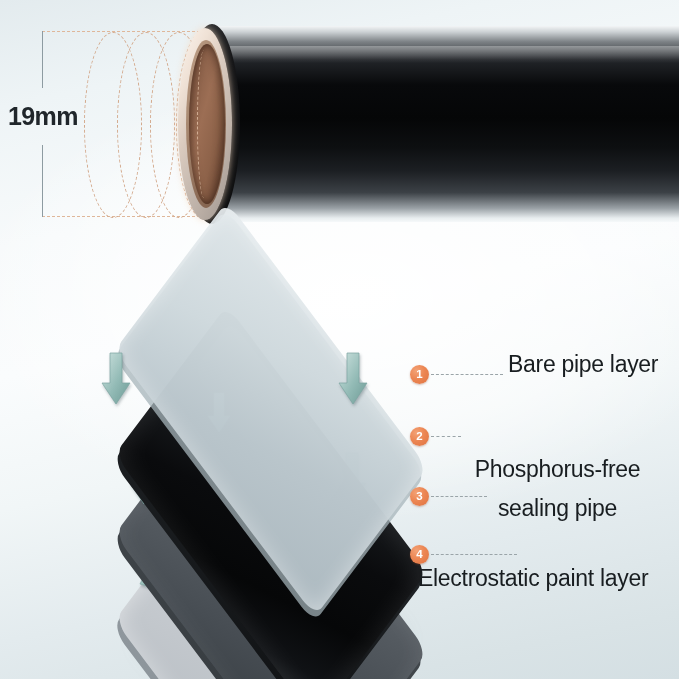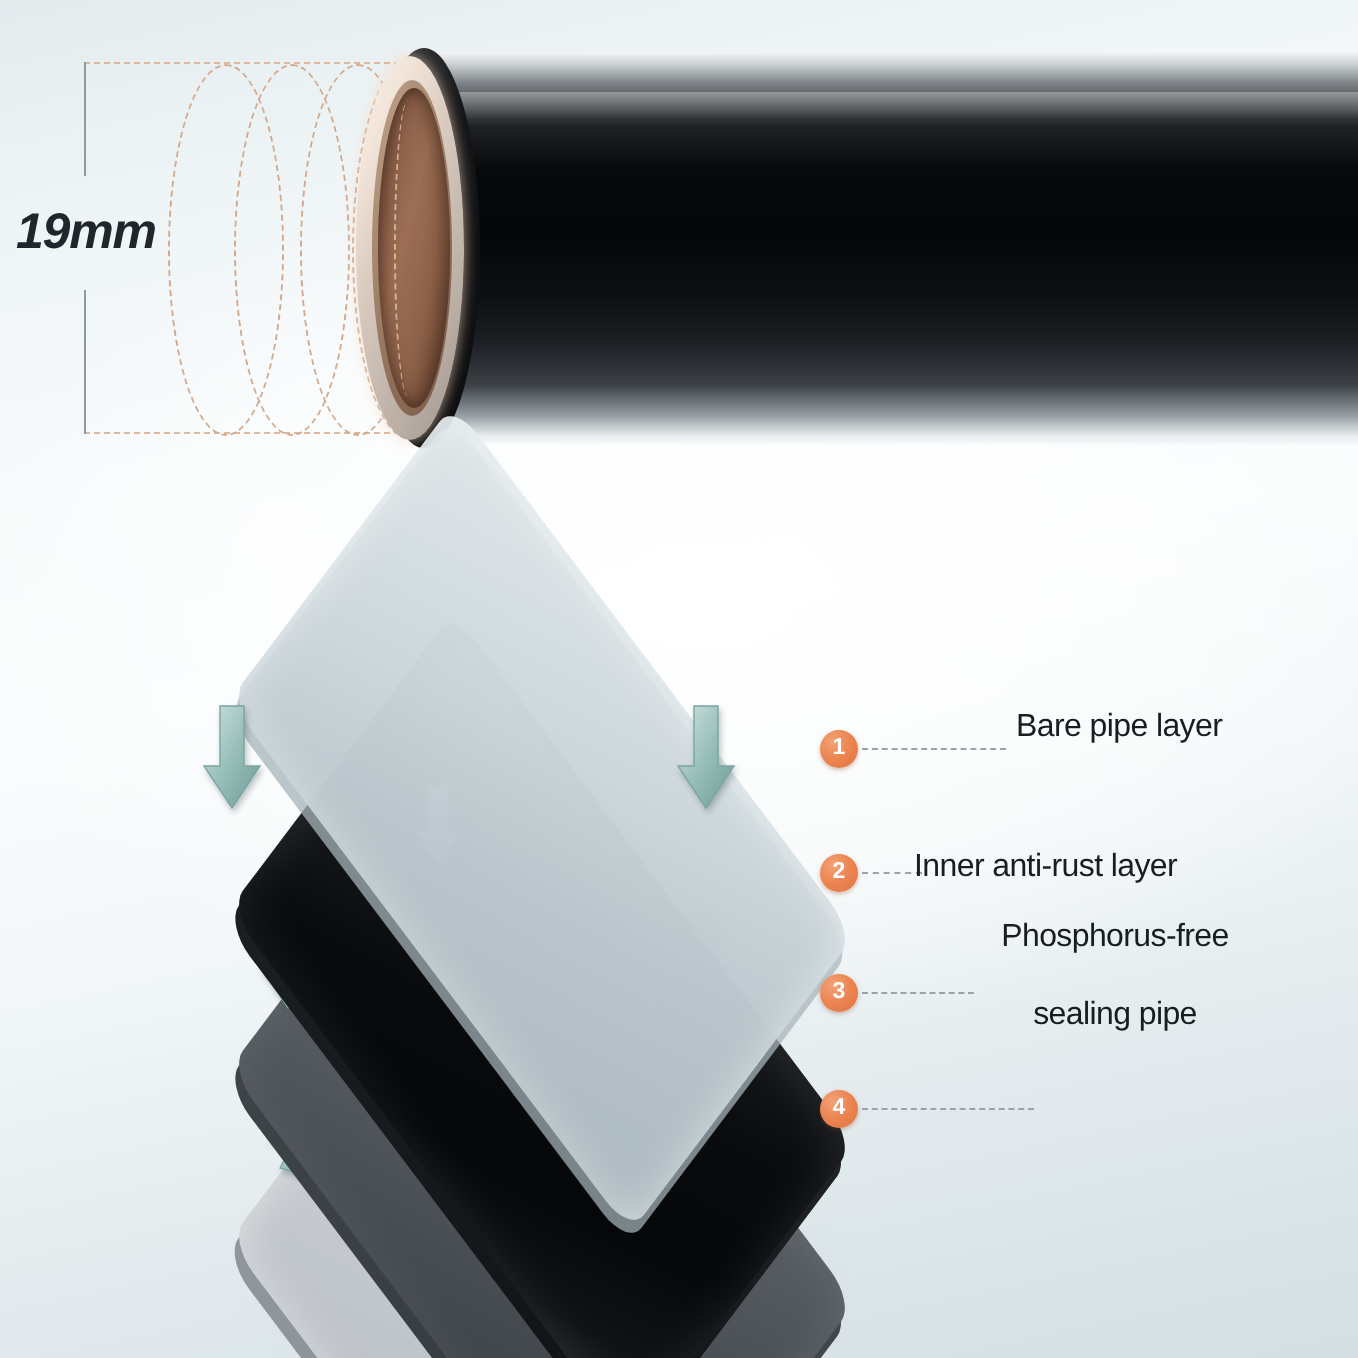--- a/index.html
+++ b/index.html
@@ -24,21 +24,21 @@
         #f1f6f7 62%,
         #e3ebee 78%,
         #d9e3e6 92%,
         #d4dfe3 100%);
   }
 
   
   #pipe-scene {
     position: absolute;
     left: 0; top: 0;
-    width: 679px; height: 250px; font-style: italic;
+    width: 679px; height: 250px;
   }
 
   
   .dim-bracket {
     position: absolute;
     left: 42px; top: 31px;
     width: 238px; height: 186px;
   }
   .dim-bracket .dline {
     position: absolute;
@@ -270,21 +270,21 @@
   }
   .leader {
     position: absolute;
     height: 0;
     border-top: 1.2px dashed #9aa4a8;
   }
 
   .layer-label {
     position: absolute;
     color: #181d20;
-    font-size: 16px;
+    font-size: 23px;
     line-height: 26px;
     letter-spacing: -0.3px;
     white-space: nowrap;
   }
   .layer-label.two-line {
     white-space: normal;
     text-align: center;
   }
 </style>
 </head>
@@ -387,24 +387,24 @@
     <svg class="arrow" style="left:338px; top:100px;" viewBox="0 0 30 54">
       <path d="M9 1 L21 1 L21 31 L29 31 L15 52 L1 31 L9 31 Z" fill="url(#ag1)" stroke="#7ba5a0" stroke-width="0.7"></path>
     </svg>
 
     <div class="badge" style="left:410px; top:113px;">1</div>
     <div class="leader" style="left:431px; top:122px; width:72px;"></div>
     <div class="layer-label" style="left:508px; top:99px;">Bare pipe layer</div>
 
     <div class="badge" style="left:410px; top:175px;">2</div>
     <div class="leader" style="left:431px; top:184px; width:30px;"></div>
-    <div class="layer-label" style="left:457px; top:169px;">Inner anti-rust layer</div>
 
     <div class="badge" style="left:410px; top:235px;">3</div>
     <div class="leader" style="left:431px; top:244px; width:56px;"></div>
     <div class="layer-label two-line" style="left:440px; top:204px; width:235px;">Phosphorus-free</div>
     <div class="layer-label two-line" style="left:440px; top:243px; width:235px;">sealing pipe</div>
 
     <div class="badge" style="left:410px; top:293px;">4</div>
     <div class="leader" style="left:431px; top:302px; width:86px;"></div>
+    <div class="layer-label" style="left:418px; top:313px;">Electrostatic paint layer</div>
 
   </div>
 </div>
 
 </body></html>

